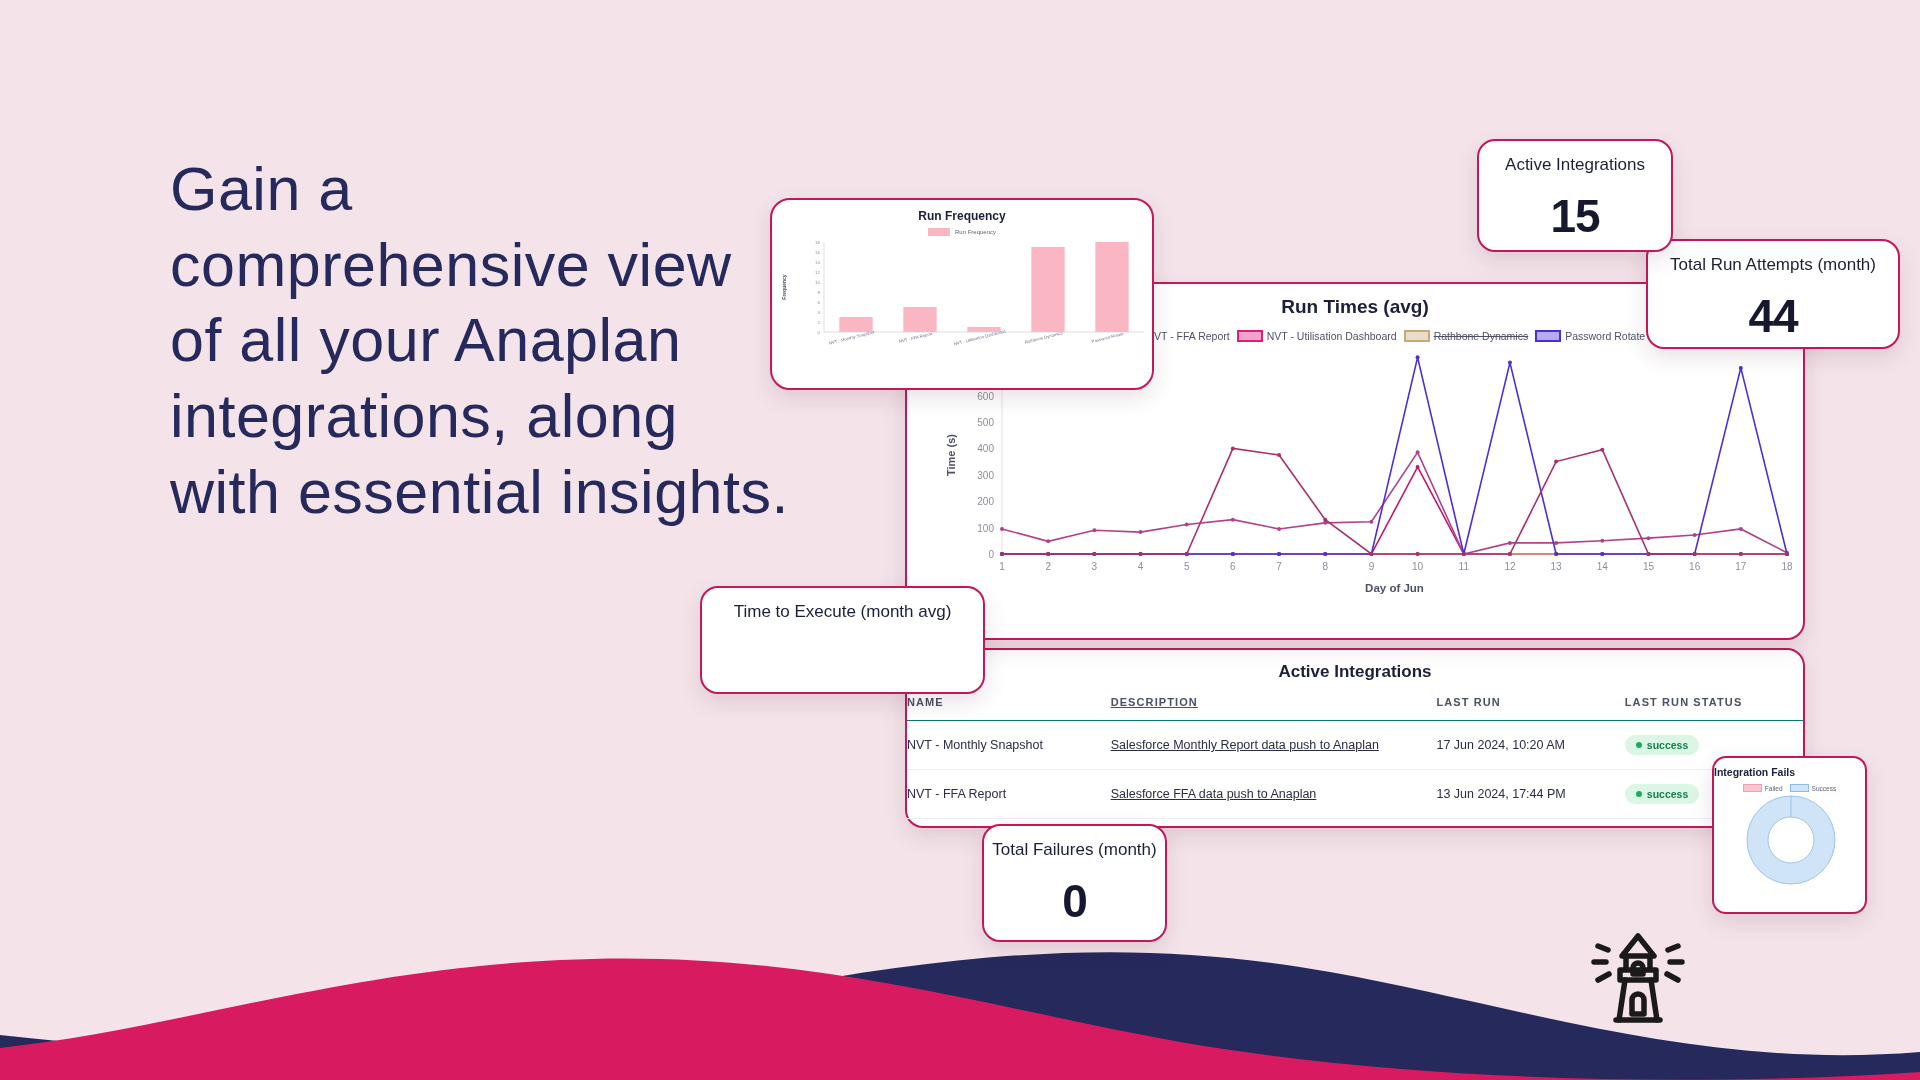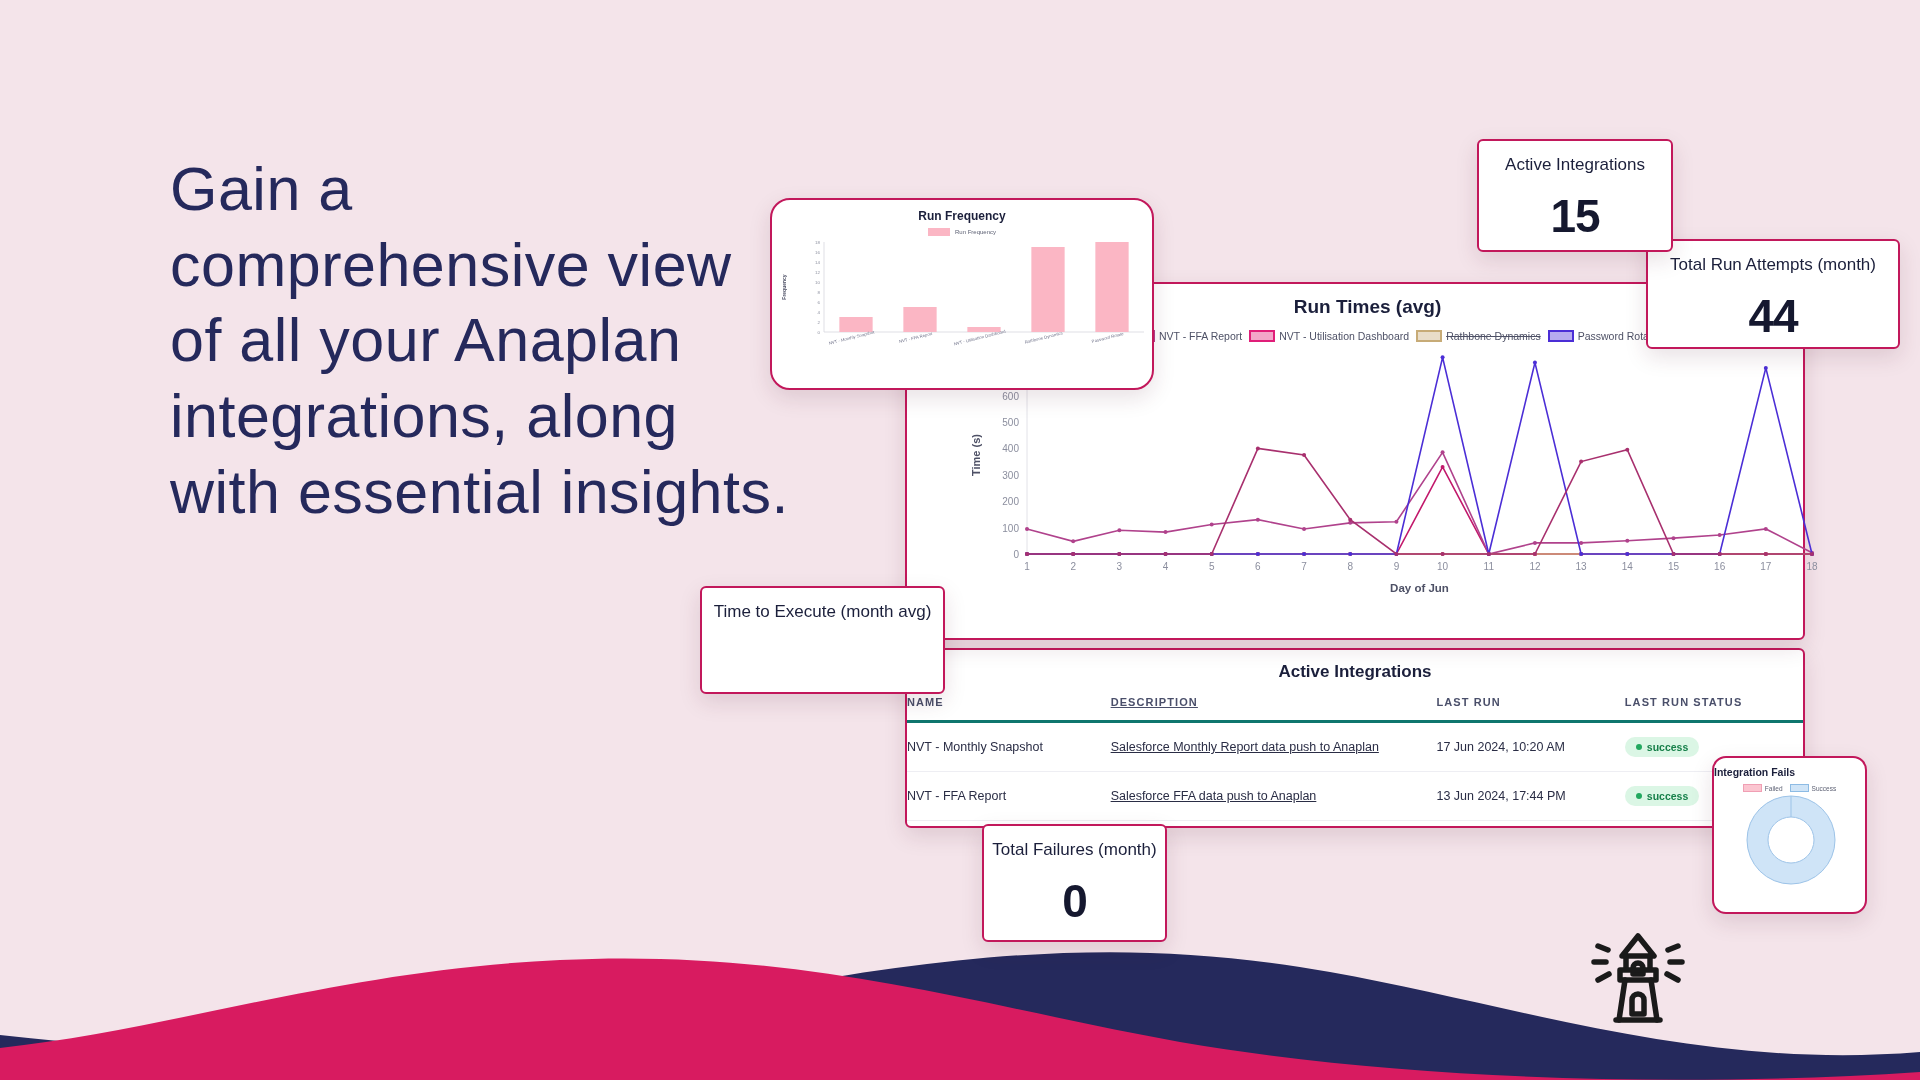--- a/index.html
+++ b/index.html
@@ -33,21 +33,21 @@
     color: #25295c;
     letter-spacing: 0.5px;
     margin-left: 12px;
   }
 
   
   .card {
     position: absolute;
     background: #ffffff;
     border: 2.5px solid #c2185b;
-    border-radius: 6px;
+    border-radius: 18px;
     box-shadow: 0 8px 22px rgba(80, 20, 50, 0.13);
     box-sizing: border-box;
   }
 
   
   .kpi { display: flex; flex-direction: column; align-items: center; justify-content: flex-start; }
   .kpi-title {
     font-size: 17px;
     color: #1b1f3b;
     margin-top: 14px;
@@ -56,50 +56,50 @@
   .kpi-value {
     font-size: 46px;
     font-weight: bold;
     color: #15182f;
     margin-top: 14px;
     letter-spacing: -1px;
   }
 
   #kpi-active      { left: 1477px; top: 139px; width: 196px; height: 113px; z-index: 40; }
   #kpi-attempts    { left: 1646px; top: 239px; width: 254px; height: 110px; z-index: 39; }
-  #kpi-exec        { left: 700px;  top: 586px; width: 245px; height: 108px; z-index: 41; }
+  #kpi-exec        { left: 700px;  top: 586px; width: 285px; height: 108px; z-index: 41; }
   #kpi-exec .kpi-value { font-size: 44px; }
   #kpi-failures    { left: 982px;  top: 824px; width: 185px; height: 118px; z-index: 41; }
 
   
   #card-runfreq { left: 770px; top: 198px; width: 384px; height: 192px; z-index: 30; border-radius: 20px; }
   .chart-title { text-align: center; font-size: 12px; font-weight: bold; color: #1b1f3b; margin-top: 9px; }
   .bar-legend { display: flex; align-items: center; justify-content: center; gap: 5px; margin-top: 5px; }
   .bar-legend .swatch { width: 22px; height: 8px; background: #fbb6c4; }
   .bar-legend .lbl { font-size: 6px; color: #5b5f72; }
 
   
-  #card-runtimes { left: 905px; top: 282px; width: 900px; height: 358px; z-index: 20; padding-left: 25px; }
+  #card-runtimes { left: 905px; top: 282px; width: 900px; height: 358px; z-index: 20; }
   #runtimes-title { text-align: center; font-size: 19px; font-weight: bold; color: #1b1f3b; margin-top: 12px; }
   #runtimes-legend {
     display: flex; align-items: center; justify-content: center;
     gap: 7px; margin-top: 12px; padding: 0 10px; flex-wrap: nowrap;
   }
   .lg-item { display: flex; align-items: center; gap: 4px; white-space: nowrap; }
   .lg-sw { width: 26px; height: 12px; border: 2px solid; box-sizing: border-box; }
   .lg-tx { font-size: 10.5px; color: #4e5166; }
   .lg-tx.struck { text-decoration: line-through; }
 
   
   #card-table { left: 905px; top: 648px; width: 900px; height: 180px; z-index: 10; }
   #table-title { text-align: center; font-size: 17px; font-weight: bold; color: #1b1f3b; margin-top: 12px; }
   table.integrations { width: 100%; border-collapse: collapse; margin-top: 14px; table-layout: fixed; }
   table.integrations th {
     text-align: left; font-size: 11px; letter-spacing: 1.1px; font-weight: bold;
-    color: #4a4f6a; padding: 0 0 12px 0; border-bottom: 3px solid #0f766e;
+    color: #4a4f6a; padding: 0 0 12px 0; border-bottom: 1px solid #0f766e;
   }
   table.integrations td {
     font-size: 12.5px; color: #2a2d45; padding: 14px 0; border-bottom: 1px solid #eeeef3;
   }
   th.c-name, td.c-name { padding-left: 28px; width: 200px; }
   th.c-desc, td.c-desc { width: 320px; text-decoration: underline; }
   th.c-run,  td.c-run  { width: 185px; }
   th.c-stat, td.c-stat { width: 175px; }
   .badge {
     display: inline-flex; align-items: center; gap: 5px;

